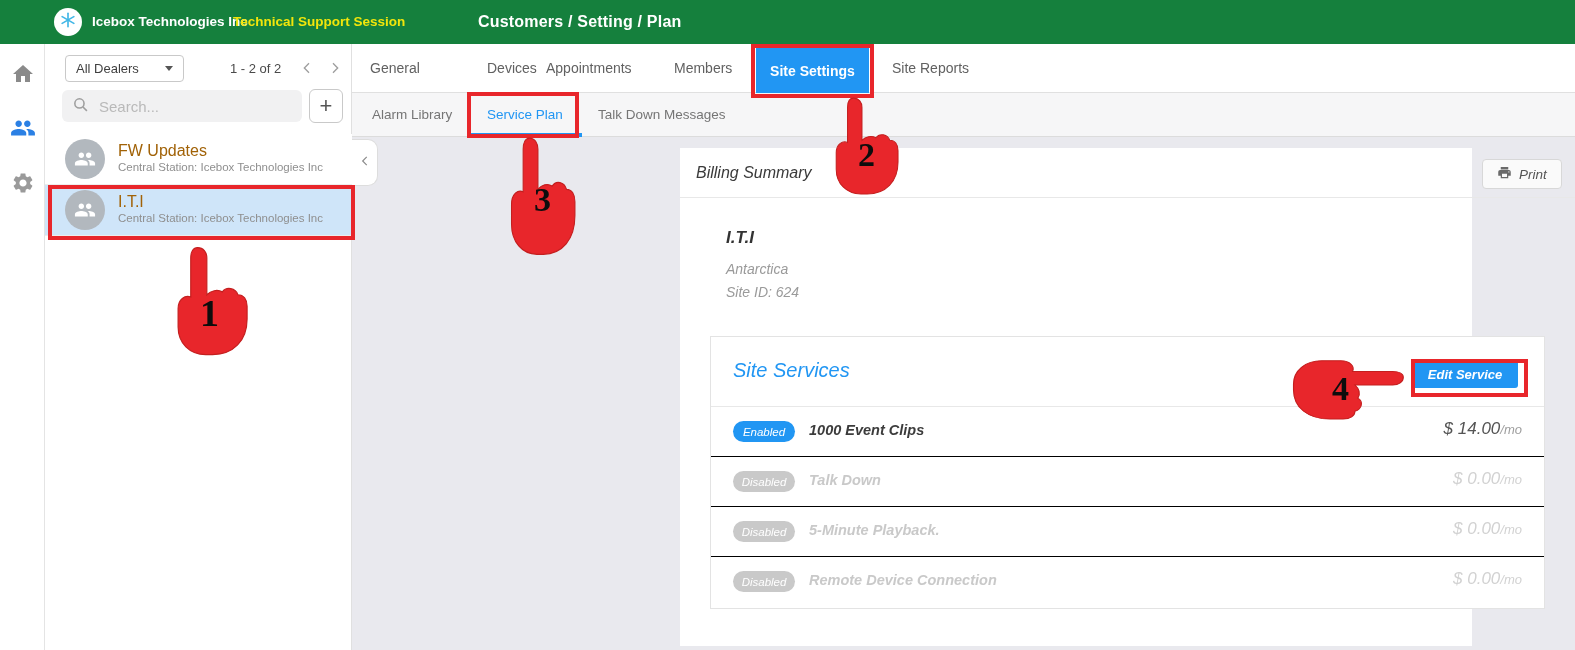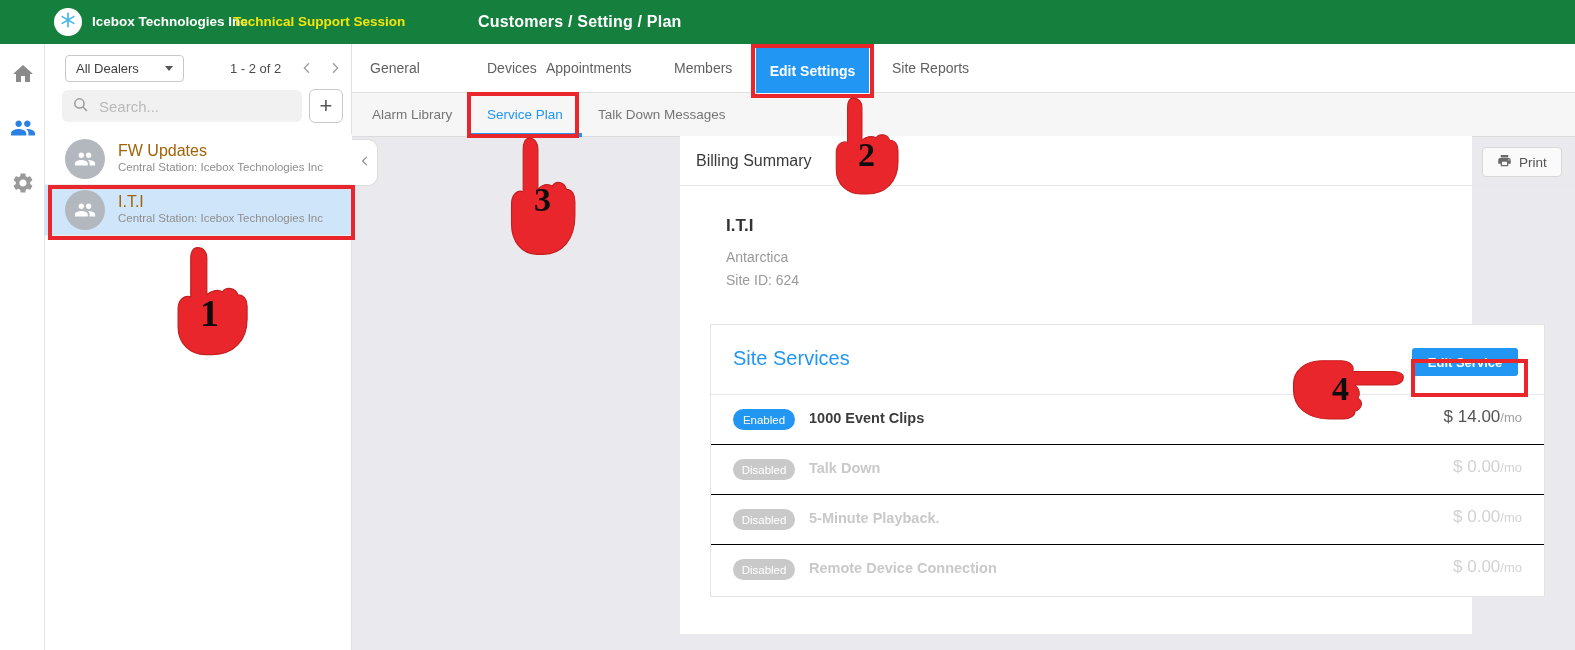--- a/index.html
+++ b/index.html
@@ -66,21 +66,21 @@
                     background:#2196f3; color:#fff; font-size:14px; font-weight:bold;
                     display:flex; align-items:center; justify-content:center; }
   .subtabbar { position:absolute; left:352px; top:93px; width:1223px; height:44px;
                background:#f6f6f7; border-bottom:1px solid #dcdcdc; }
   .subtab { position:absolute; top:0; height:43px; line-height:43px; font-size:13.5px; color:#757575; }
   .subtab.active { color:#2196f3; }
   .subtab-underline { position:absolute; left:118px; top:40px; width:112px; height:4px; background:#2196f3; }
 
   
   .main-bg { position:absolute; left:352px; top:137px; width:1223px; height:513px; background:#e9e9ee; }
-  .billing-panel { position:absolute; left:680px; top:136px; width:792px; height:498px; background:#fff; }
+  .billing-panel { position:absolute; left:680px; top:148px; width:792px; height:498px; background:#fff;font-style:italic; }
   .bp-header { position:absolute; left:0; top:0; width:895px; height:50px; border-bottom:1px solid #e8e8e8; }
   .bp-title { position:absolute; left:16px; top:0; height:50px; line-height:50px;
               font-size:16px; color:#3a3a3a; }
   .print-btn { position:absolute; left:802px; top:11px; width:80px; height:30px; background:#fafafa;
                border:1px solid #d8d8d8; border-radius:4px; display:flex; align-items:center;
                justify-content:center; gap:7px; font-size:13.5px; color:#555; }
   .site-name { position:absolute; left:46px; top:80px; font-size:17px; color:#333; font-weight:bold; }
   .site-loc { position:absolute; left:46px; top:113px; font-size:14px; color:#9a9a9a; }
   .site-id { position:absolute; left:46px; top:136px; font-size:14px; color:#9a9a9a; }
 
@@ -221,21 +221,21 @@
           <path d="M15 5 L8 12 L15 19"></path>
         </svg>
     </span>
   </div>
 
   <div class="tabbar">
     <div class="tab" style="left:18px;">General</div>
     <div class="tab" style="left:105px;margin-left:30px;">Devices</div>
     <div class="tab" style="left:194px;">Appointments</div>
     <div class="tab" style="left:322px;">Members</div>
-    <div class="tab-active-box">Edit Settings</div>
+    <div class="tab-active-box">Site Settings</div>
     <div class="tab" style="left:540px;">Site Reports</div>
   </div>
 
   <div class="subtabbar">
     <div class="subtab" style="left:20px;">Alarm Library</div>
     <div class="subtab active" style="left:135px;">Service Plan</div>
     <div class="subtab-underline"></div>
     <div class="subtab" style="left:246px;">Talk Down Messages</div>
   </div>
 

